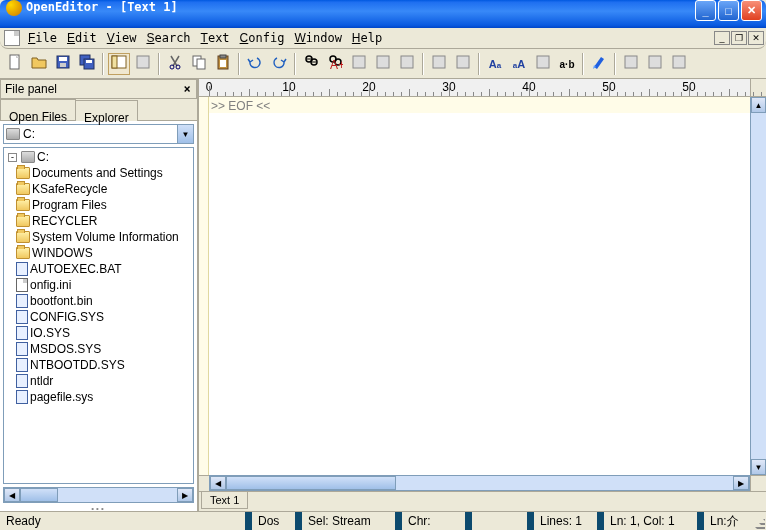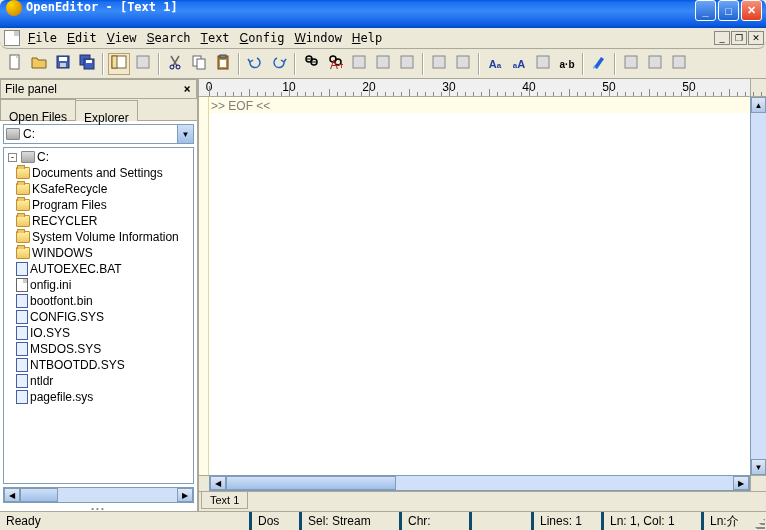--- a/index.html
+++ b/index.html
@@ -76,21 +76,21 @@
 .ed-hscroll-row .gutter-cap { width: 10px; background: #ece9d8; border-top: 1px solid #aca899; }
 .ed-hscroll { flex: 1; background: #d0e0f8; border: 1px solid #7f9db9; display: flex; }
 .ed-hscroll .arr { width: 16px; background: linear-gradient(to bottom,#e0e8f8,#b0c8e8); border: 1px solid #7f9db9; display:flex; align-items:center; justify-content:center; font-size:8px; cursor:default; }
 .ed-hscroll .thumb { flex: 0.5; background: linear-gradient(to bottom,#d0e0f8,#a0c0e8); border: 1px solid #7f9db9; }
 .ed-hscroll .track { flex: 1; }
 .ed-hscroll-row .corner { width: 16px; background: #ece9d8; border-top:1px solid #aca899; border-left:1px solid #aca899; }
 .doc-tabs { height: 20px; background: #ece9d8; display: flex; align-items: flex-start; padding-left: 2px; border-top: 1px solid #aca899; }
 .doc-tab { padding: 2px 8px; border: 1px solid #aca899; border-top: none; background: #ece9d8; font-size: 11px; cursor: default; }
 
 .statusbar { height: 19px; background: #ece9d8; border-top: 1px solid #aca899; display: flex; align-items: center; font-family: "SimSun", monospace; }
-.sb-cell { padding: 0 6px; border-right: 3px solid #0c4a6e; height: 100%; display: flex; align-items: center; }
+.sb-cell { padding: 0 6px; border-right: 7px solid #0c4a6e; height: 100%; display: flex; align-items: center; }
 .sb-cell.first { flex: 0 0 252px; }
 .sb-flex { flex: 1; }
 .sb-grip { width: 16px; height: 100%; display: flex; align-items: flex-end; justify-content: flex-end; padding: 1px; }
 .sb-grip svg { display:block; }
 </style>
 </head>
 <body>
 
 <div class="titlebar">
   <div class="app-icon"></div>

